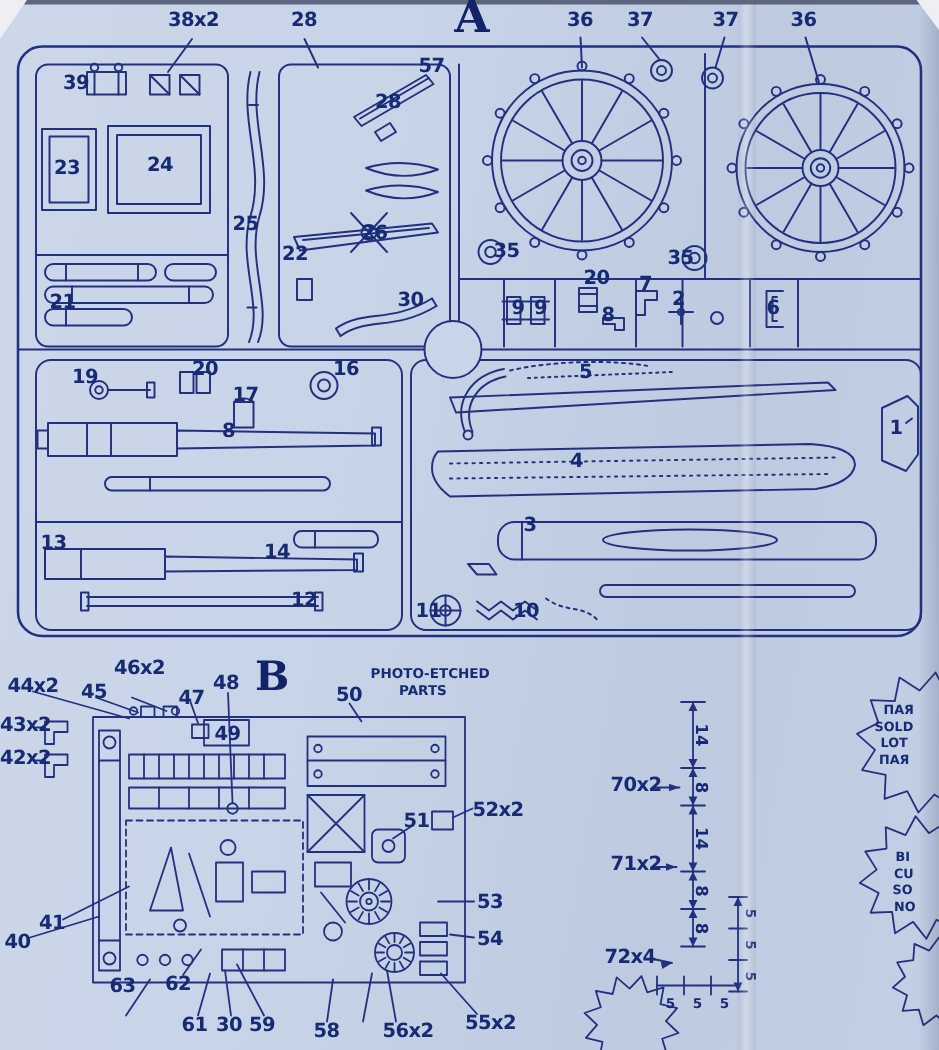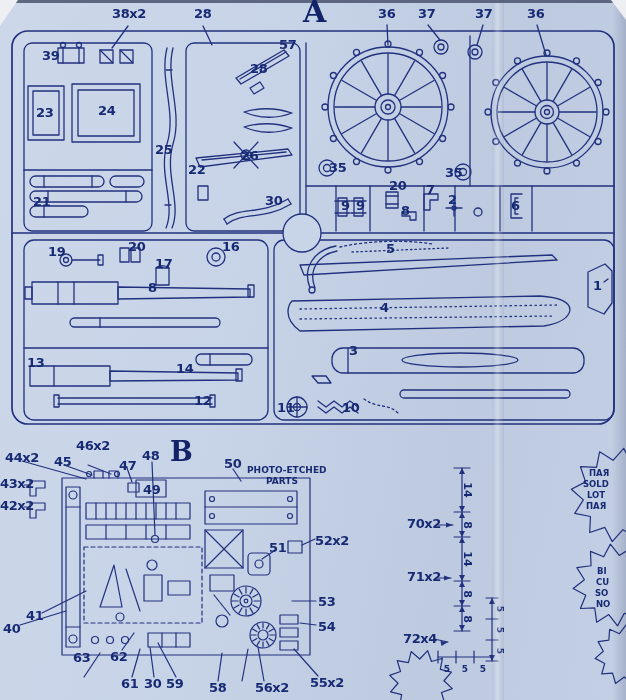--- a/index.html
+++ b/index.html
@@ -3,21 +3,21 @@
 <meta charset="utf-8">
 <style>
   html,body{margin:0;padding:0;background:#7e8794;}
   .page{position:relative;width:626px;height:700px;overflow:hidden;
         background:linear-gradient(100deg,#ccd7e9 0%,#c7d3e7 40%,#bdcadf 72%,#c3cfe4 100%);
         font-family:"DejaVu Sans",sans-serif;}
   svg{position:absolute;left:0;display:block;}
   .lbl{position:absolute;font:bold 13px/1 "DejaVu Sans",sans-serif;letter-spacing:-0.4px;color:#172a74;white-space:nowrap;}
   .letter{position:absolute;font:bold 30px/1 "DejaVu Serif",serif;color:#122369;}
   .letter-b{font-size:27px;}
-  .lbl-sm{position:absolute;font:bold 9px/1.2 "DejaVu Sans",sans-serif;color:#172a74;white-space:nowrap;margin-top:20px;}
+  .lbl-sm{position:absolute;font:bold 9px/1.2 "DejaVu Sans",sans-serif;color:#172a74;white-space:nowrap;}
   .footer{position:absolute;font:bold 12px/1.1 "DejaVu Sans",sans-serif;color:#12226a;white-space:nowrap;}
   .crease{position:absolute;top:0;left:492px;width:12px;height:700px;pointer-events:none;
           background:linear-gradient(90deg,rgba(25,35,80,.05),rgba(255,255,255,.26) 45%,rgba(25,35,80,.07));}
   .edge-right{position:absolute;top:0;left:612px;width:14px;height:700px;pointer-events:none;
           background:linear-gradient(90deg,rgba(255,255,255,0),rgba(35,45,85,.18));}
   .topstrip{position:absolute;top:0;left:0;width:626px;height:3px;background:#4a546c;opacity:.85;}
   .corner-tl{position:absolute;top:0;left:0;width:0;height:0;border-left:18px solid #edeff3;border-bottom:26px solid transparent;}
   .corner-tr{position:absolute;top:0;right:0;width:0;height:0;border-right:15px solid #edeff3;border-bottom:20px solid transparent;}
 </style>
 </head>

